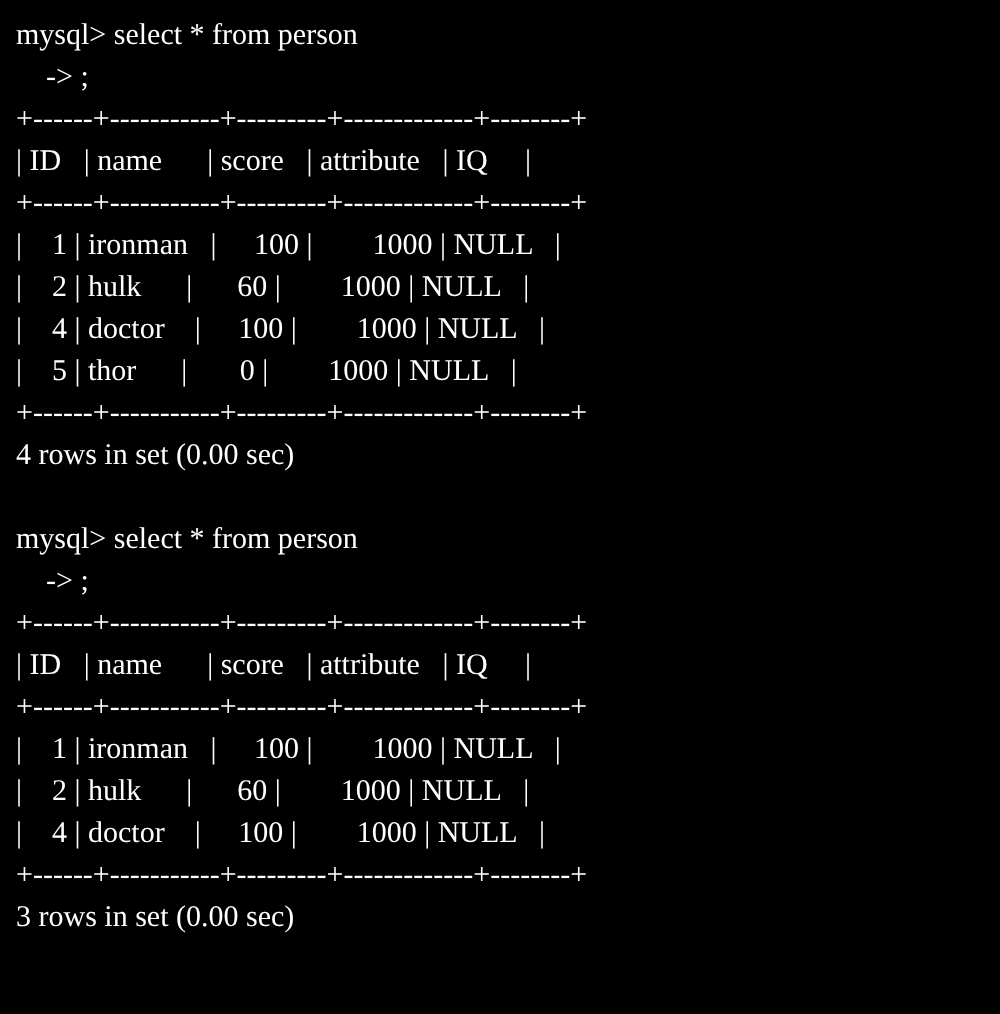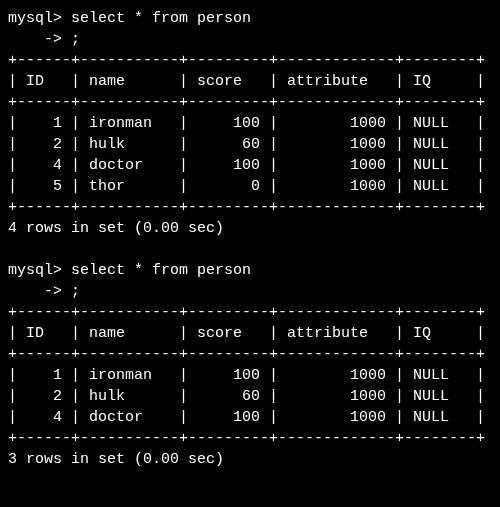--- a/index.html
+++ b/index.html
@@ -8,21 +8,21 @@
       font-family: "Consolas", "Courier New", monospace;
       font-size: 15px;
       margin: 0;
       padding: 8px;
       width: 500px;
       box-sizing: border-box;
       line-height: 1.4;
     }
     pre {
       margin: 0;
-      font-family: Liberation Mono, monospace;
+      font-family: Liberation Serif, serif;
       white-space: pre;
     }
   </style>
 </head>
 <body>
 
 <pre id="term">mysql&gt; select * from person
     -&gt; ;
 +------+-----------+---------+-------------+--------+
 | ID   | name      | score   | attribute   | IQ     |

